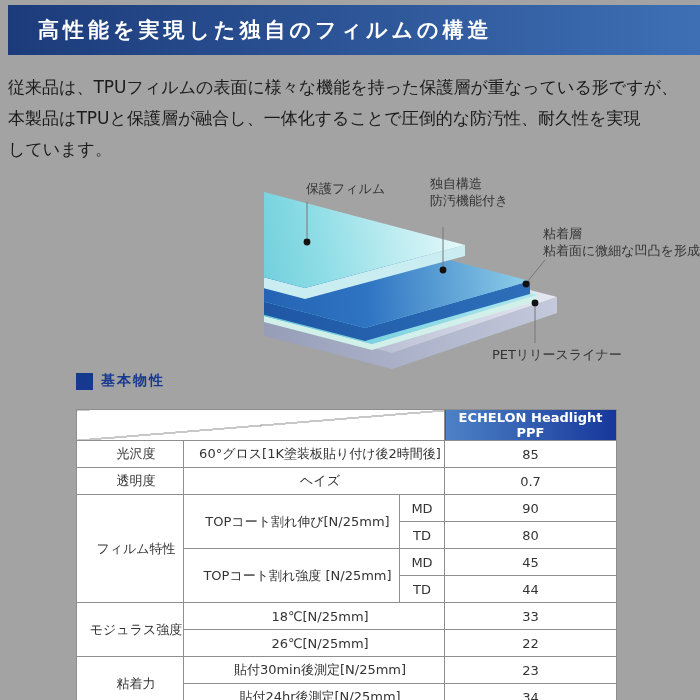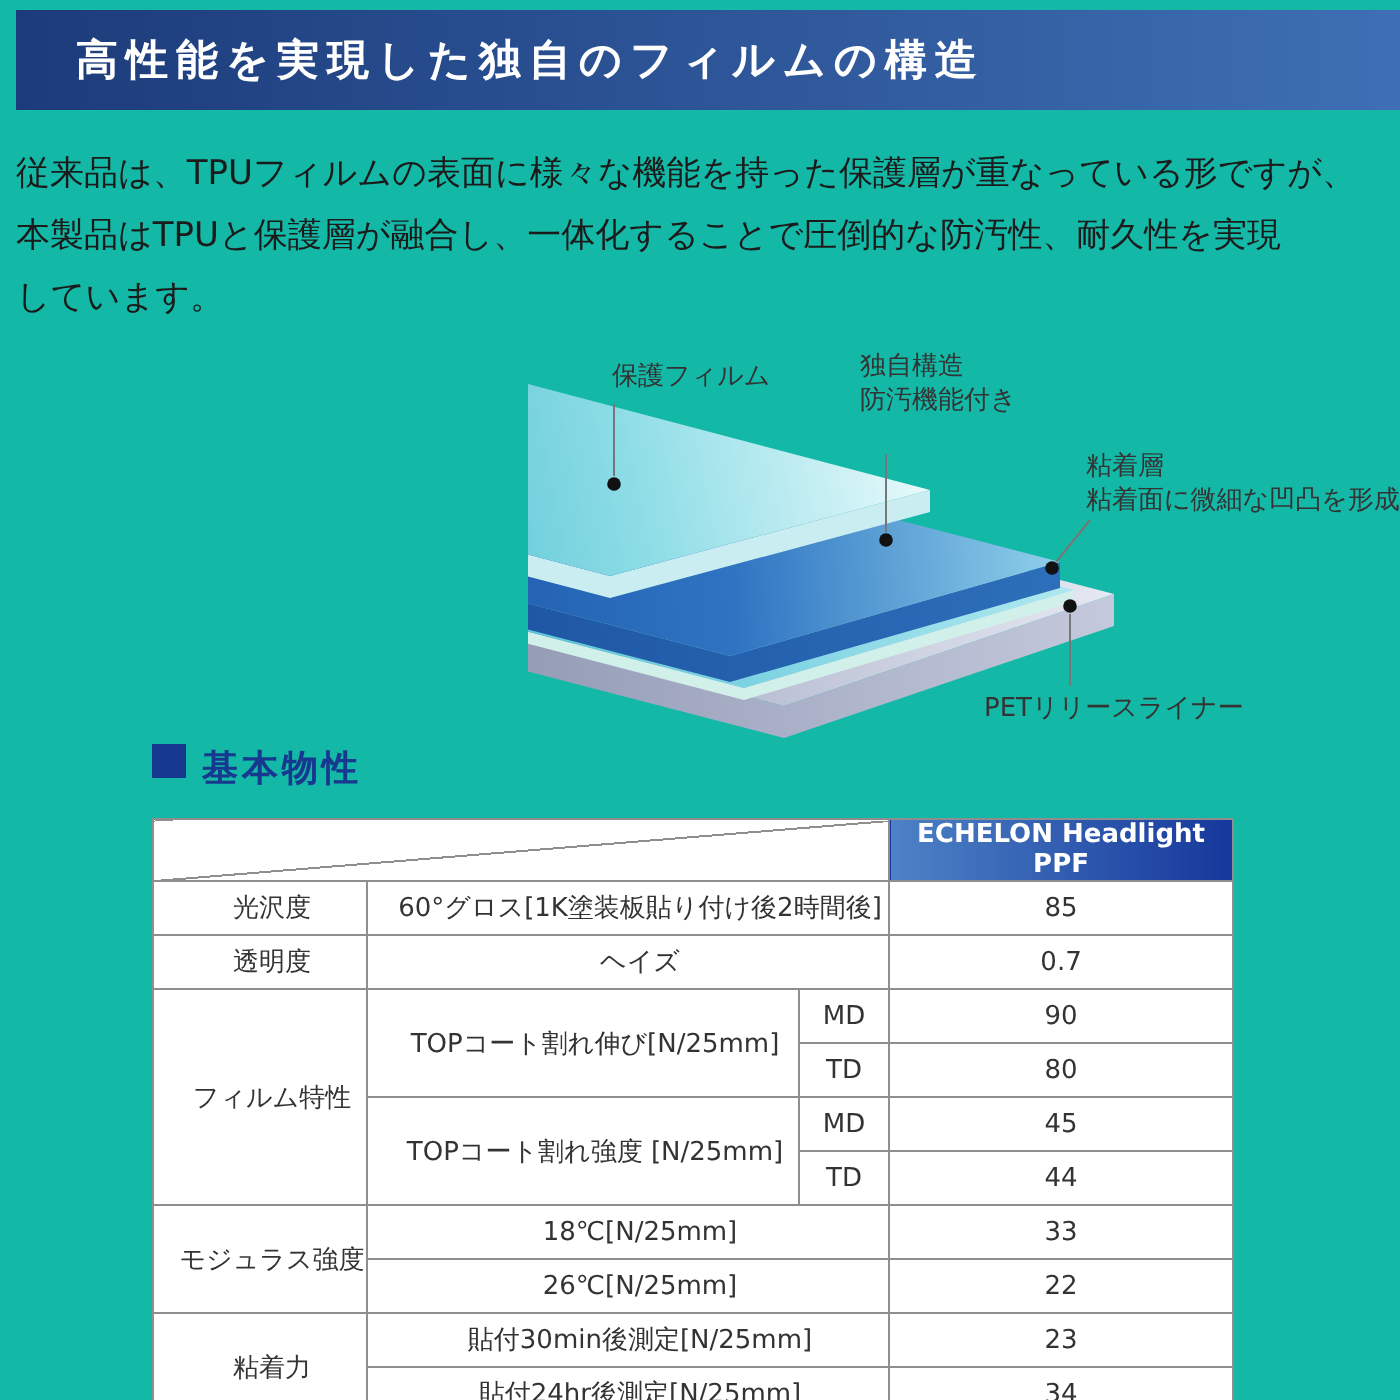--- a/index.html
+++ b/index.html
@@ -1,17 +1,17 @@
 <!DOCTYPE html>
 <html><head>
 <meta charset="utf-8">
 <style>
   html,body{margin:0;padding:0;background:#fff;}
   .page{
-    position:relative;width:700px;height:700px;background:#14b8a6;overflow:hidden;
+    position:relative;width:700px;height:700px;background:#a3a3a3;overflow:hidden;
     font-family:"DejaVu Sans","Liberation Sans",sans-serif;
   }
   
   .banner{
     position:absolute;left:8px;top:5px;width:692px;height:50px;box-sizing:border-box;
     background:linear-gradient(to right,#1c3b7a,#3e6fb4);
     display:flex;align-items:center;padding-left:30px;
   }
   .banner-title{
     color:#ffffff;font-family:"DejaVu Serif","Liberation Serif",serif;
@@ -29,22 +29,22 @@
   .dlabel{
     position:absolute;font-size:13px;line-height:17px;color:#333;white-space:nowrap;
   }
   .dlabel span{display:block;}
   .lbl-top-film{left:76px;top:10px;}
   .lbl-structure{left:200px;top:5px;}
   .lbl-adhesive{left:313px;top:55px;}
   .lbl-liner{left:262px;top:176px;}
   
   .section-heading{
-    position:absolute;left:76px;top:372px;display:flex;align-items:flex-start;
-    font-size:18px;font-weight:bold;color:#17388f;letter-spacing:2px;
+    position:absolute;left:76px;top:372px;display:flex;align-items:flex-end;
+    font-size:14px;font-weight:bold;color:#17388f;letter-spacing:2px;
   }
   .sq{width:17px;height:17px;background:#17388f;margin-right:8px;flex:0 0 auto;}
   
   .spec{
     position:absolute;left:76px;top:409px;width:540px;
     border-collapse:collapse;table-layout:fixed;
   }
   .spec td{
     border:1px solid #8e8e8e;font-size:13px;color:#333;
     height:26px;padding:0;vertical-align:middle;background:#fff;text-align:center;

